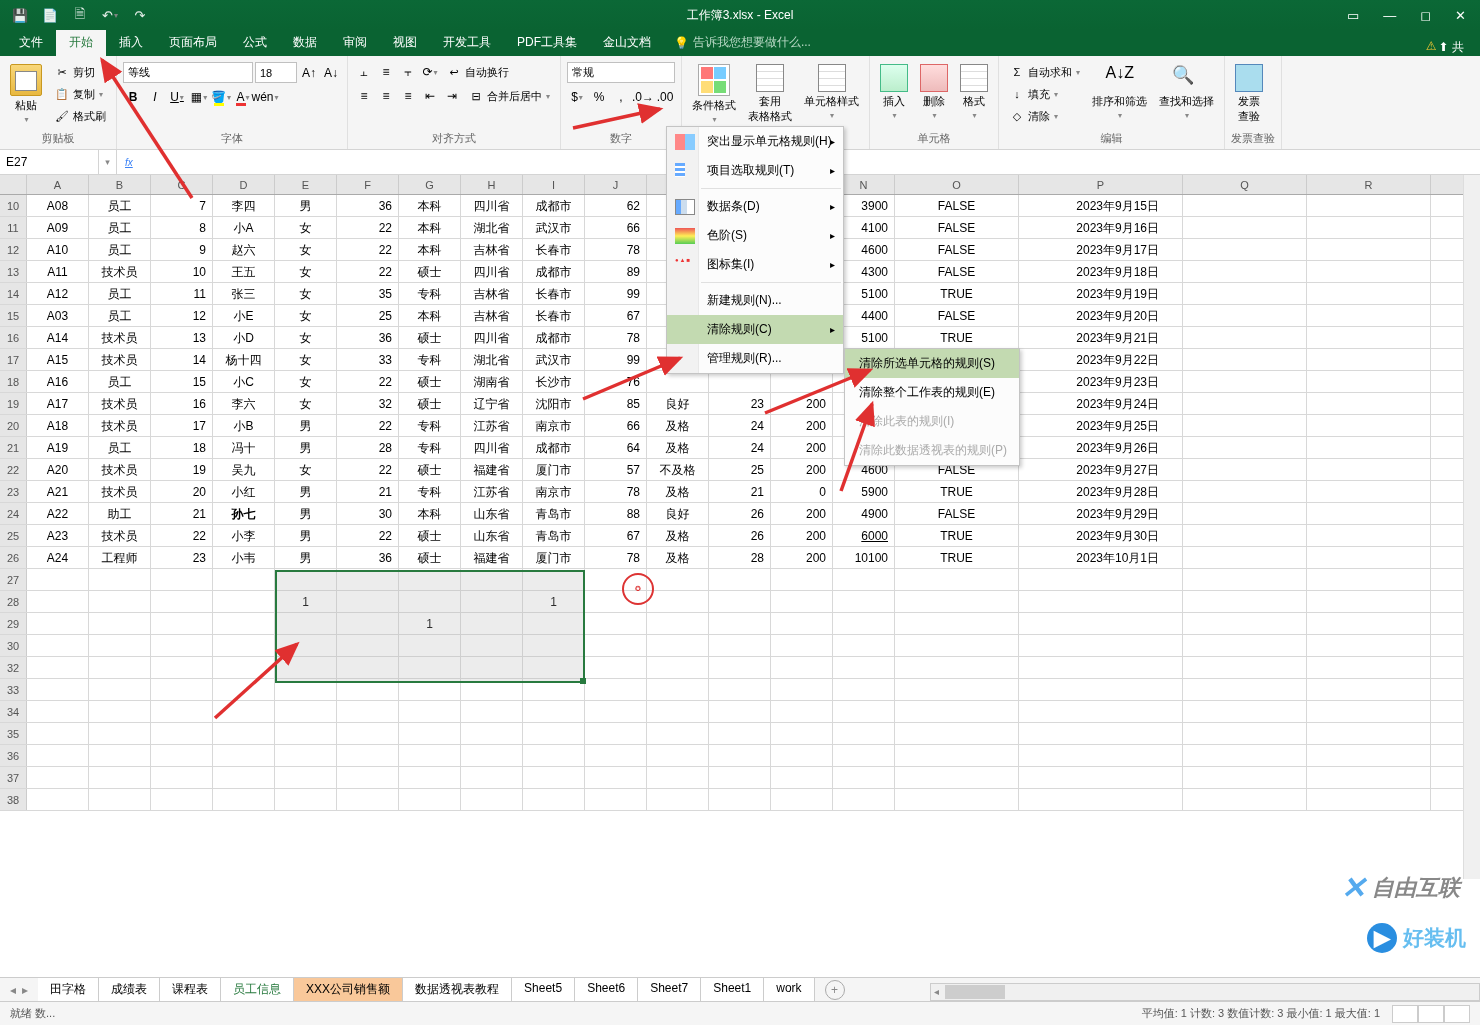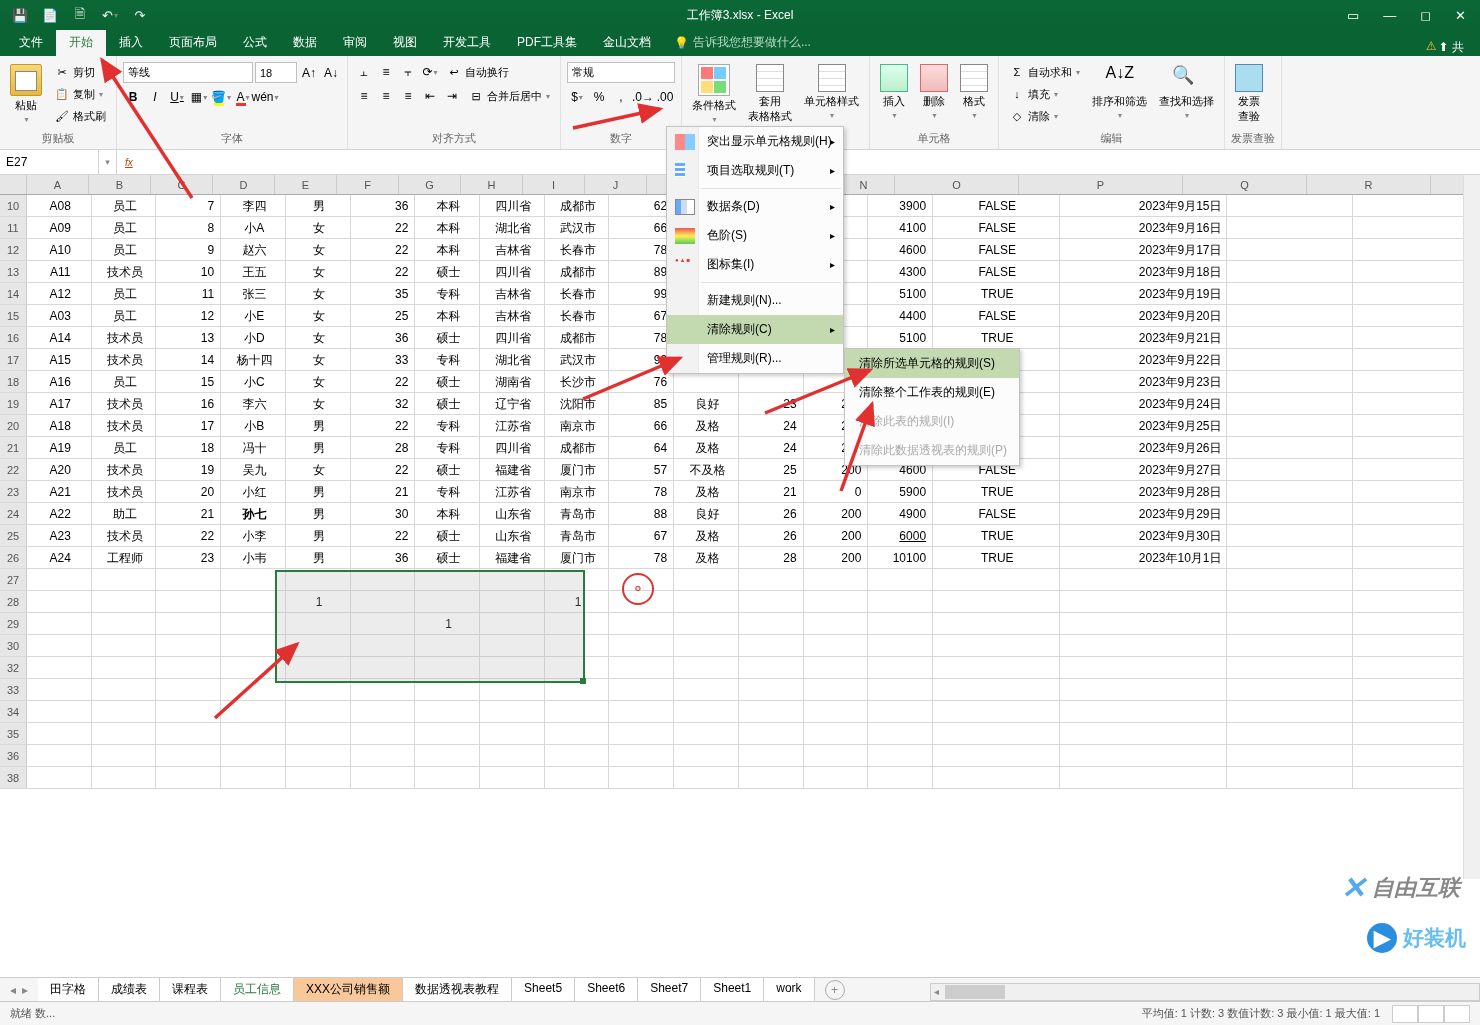--- a/index.html
+++ b/index.html
@@ -42,34 +42,34 @@
 .paste-icon::after { content: ''; position: absolute; inset: 6px 4px 4px 4px; background: #fff; border: 1px solid #888; }
 .cf-icon-big { width: 32px; height: 32px; display: flex; flex-wrap: wrap; gap: 1px; padding: 2px; background: #fff; border: 1px solid #aaa; }
 .cf-icon-big span { width: 12px; height: 12px; }
 .insert-icon { width:28px; height:28px; border:1px solid #4b8; background:linear-gradient(#dfe,#bec); }
 .cells-icon { width:28px; height:28px; border:1px solid #888; background:repeating-linear-gradient(to bottom,#fff,#fff 6px,#ddd 6px,#ddd 7px); }
 
 
 .formula-bar { height: 25px; border-bottom: 1px solid #d4d4d4; display: flex; align-items: stretch; background: #fff; }
 .name-box { width: 99px; border-right: 1px solid #d4d4d4; padding: 2px 6px; font-size: 12px; display: flex; align-items: center; }
 .name-dd { width: 18px; border-right: 1px solid #d4d4d4; display: flex; align-items: center; justify-content: center; font-size: 9px; color: #888; }
-.fx-btns { display: flex; align-items: center; padding: 0 8px; gap: 8px; font-size: 10px; color: #c2410c; text-decoration: underline; }
+.fx-btns { display: flex; align-items: center; padding: 0 8px; gap: 8px; font-size: 10px; color: #3b82f6; text-decoration: underline; }
 .fx-input { flex: 1; padding: 2px 6px; font-size: 12px; }
 
 
 .grid-wrapper { position: relative; height: 704px; overflow: hidden; }
 .col-headers { display: flex; height: 20px; background: #e6e6e6; border-bottom: 1px solid #aaa; }
 .row-header-spacer { width: 27px; background: #e6e6e6; border-right: 1px solid #ccc; }
 .col-header { border-right: 1px solid #ccc; text-align: center; font-size: 11px; color: #555; line-height: 20px; }
 .grid-body { position: relative; }
-.grid-row { display: flex; height: 22px; border-bottom: 1px solid #d8d8d8; justify-content: space-between; }
+.grid-row { display: flex; height: 22px; border-bottom: 1px solid #d8d8d8; }
 .row-header { width: 27px; min-width: 27px; background: #e6e6e6; border-right: 1px solid #ccc; text-align: center; font-size: 11px; color: #555; line-height: 22px; }
 .cell { border-right: 1px solid #d8d8d8; font-size: 12px; line-height: 22px; text-align: center; overflow: hidden; white-space: nowrap; padding: 0 3px; }
 .cell.num { text-align: right; padding-right: 6px; }
-.cell.date { text-align: right; padding-right: 4px; }
+.cell.date { text-align: right; padding-right: 23px; }
 
 .sel-range { position: absolute; border: 2px solid #287a3f; background: rgba(180,180,180,0.25); pointer-events: none; }
 .sel-handle { position: absolute; width: 6px; height: 6px; background: #287a3f; right: -3px; bottom: -3px; }
 .stamp { position: absolute; width: 32px; height: 32px; border: 2px solid #d33; border-radius: 50%; color: #d33; font-size: 7px; display: flex; align-items: center; justify-content: center; text-align: center; }
 
 
 .ctx-menu { position: absolute; background: #fcfcfc; border: 1px solid #c4c4c4; box-shadow: 2px 2px 4px rgba(0,0,0,0.2); font-size: 12px; z-index: 100; }
 .ctx-item { padding: 6px 24px 6px 40px; display: flex; align-items: center; position: relative; white-space: nowrap; }
 .ctx-item:hover, .ctx-item.hover { background: #c3dab1; }
 .ctx-item.disabled { color: #aaa; }
@@ -916,20 +916,41 @@
         <div class="cell" style="width: 62px;"></div>
         <div class="cell num" style="width: 62px;"></div>
         <div class="cell num" style="width: 62px;"></div>
         <div class="cell num" style="width: 62px;"></div>
         <div class="cell" style="width: 124px;"></div>
         <div class="cell date" style="width: 164px;"></div>
         <div class="cell" style="width: 124px;"></div>
         <div class="cell" style="width: 124px;"></div>
       </div>
       <div class="grid-row">
+        <div class="row-header">37</div>
+        <div class="cell" style="width: 62px;"></div>
+        <div class="cell" style="width: 62px;"></div>
+        <div class="cell num" style="width: 62px;"></div>
+        <div class="cell" style="width: 62px;"></div>
+        <div class="cell" style="width: 62px;"></div>
+        <div class="cell num" style="width: 62px;"></div>
+        <div class="cell" style="width: 62px;"></div>
+        <div class="cell" style="width: 62px;"></div>
+        <div class="cell" style="width: 62px;"></div>
+        <div class="cell num" style="width: 62px;"></div>
+        <div class="cell" style="width: 62px;"></div>
+        <div class="cell num" style="width: 62px;"></div>
+        <div class="cell num" style="width: 62px;"></div>
+        <div class="cell num" style="width: 62px;"></div>
+        <div class="cell" style="width: 124px;"></div>
+        <div class="cell date" style="width: 164px;"></div>
+        <div class="cell" style="width: 124px;"></div>
+        <div class="cell" style="width: 124px;"></div>
+      </div>
+      <div class="grid-row">
         <div class="row-header">38</div>
         <div class="cell" style="width: 62px;"></div>
         <div class="cell" style="width: 62px;"></div>
         <div class="cell num" style="width: 62px;"></div>
         <div class="cell" style="width: 62px;"></div>
         <div class="cell" style="width: 62px;"></div>
         <div class="cell num" style="width: 62px;"></div>
         <div class="cell" style="width: 62px;"></div>
         <div class="cell" style="width: 62px;"></div>
         <div class="cell" style="width: 62px;"></div>

